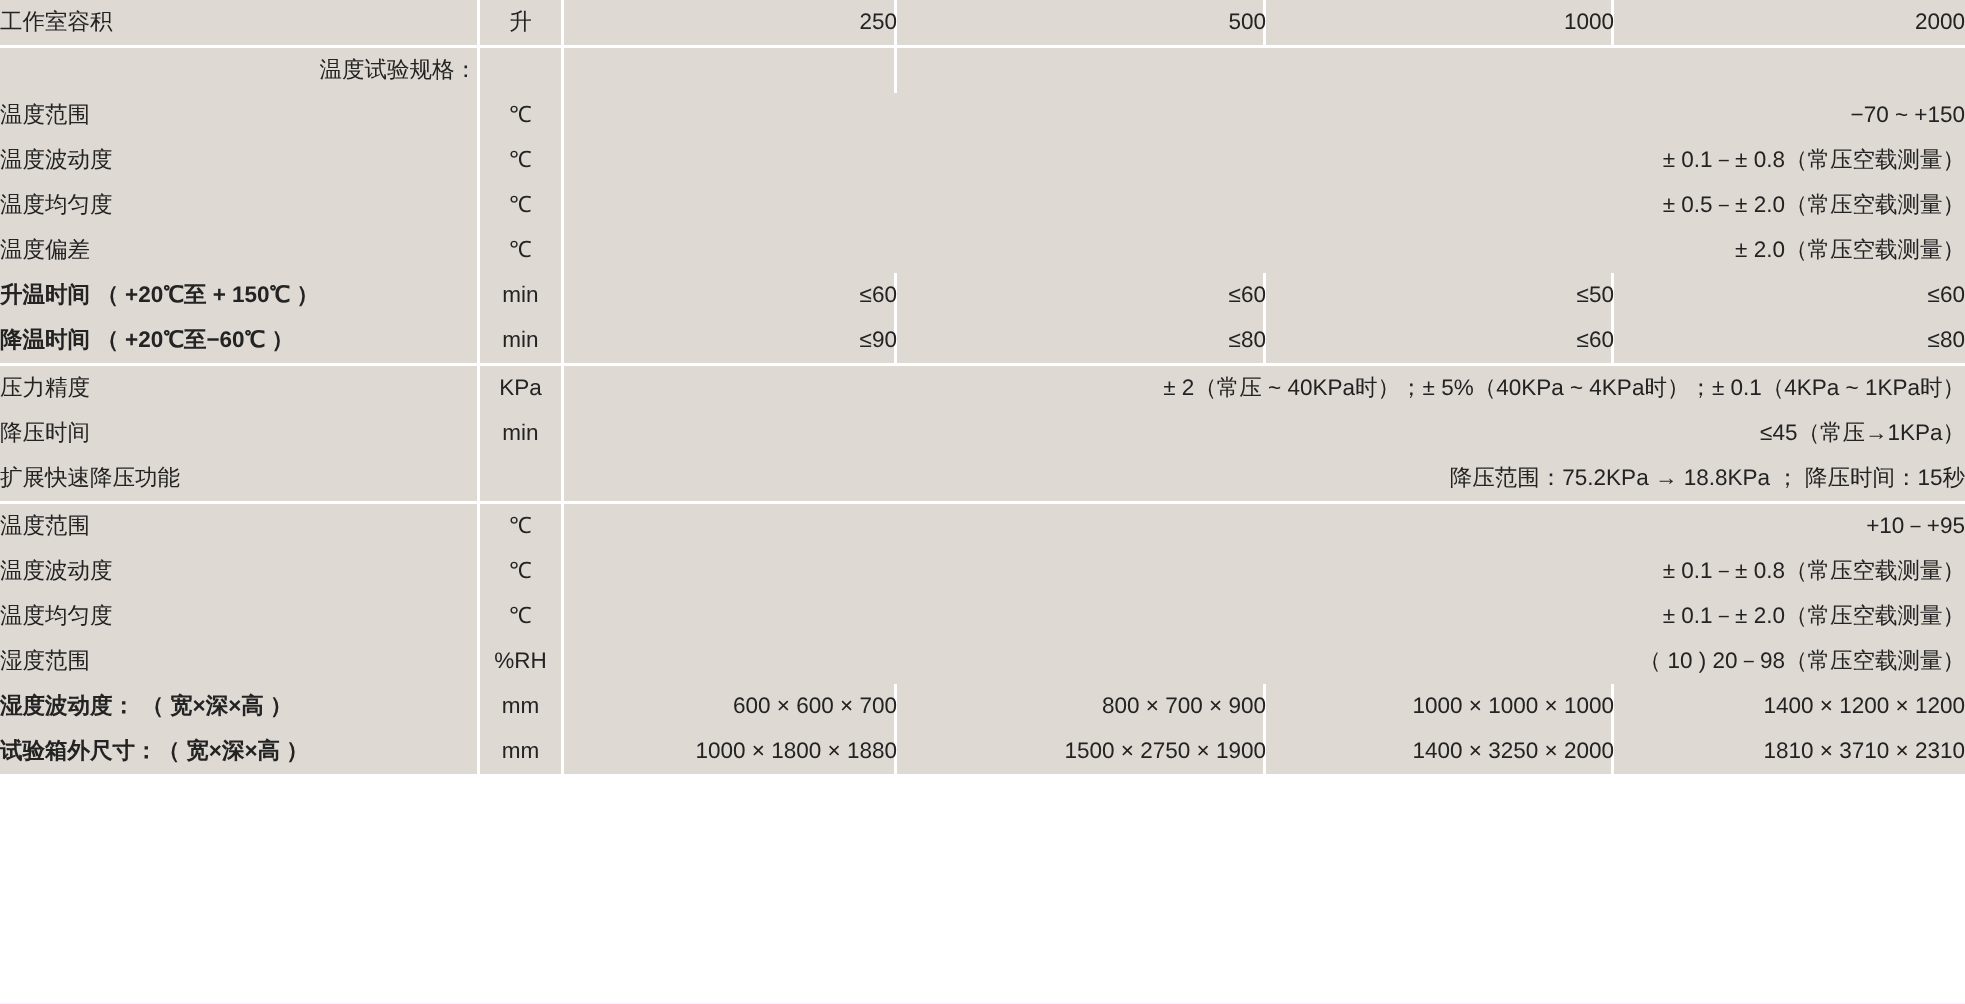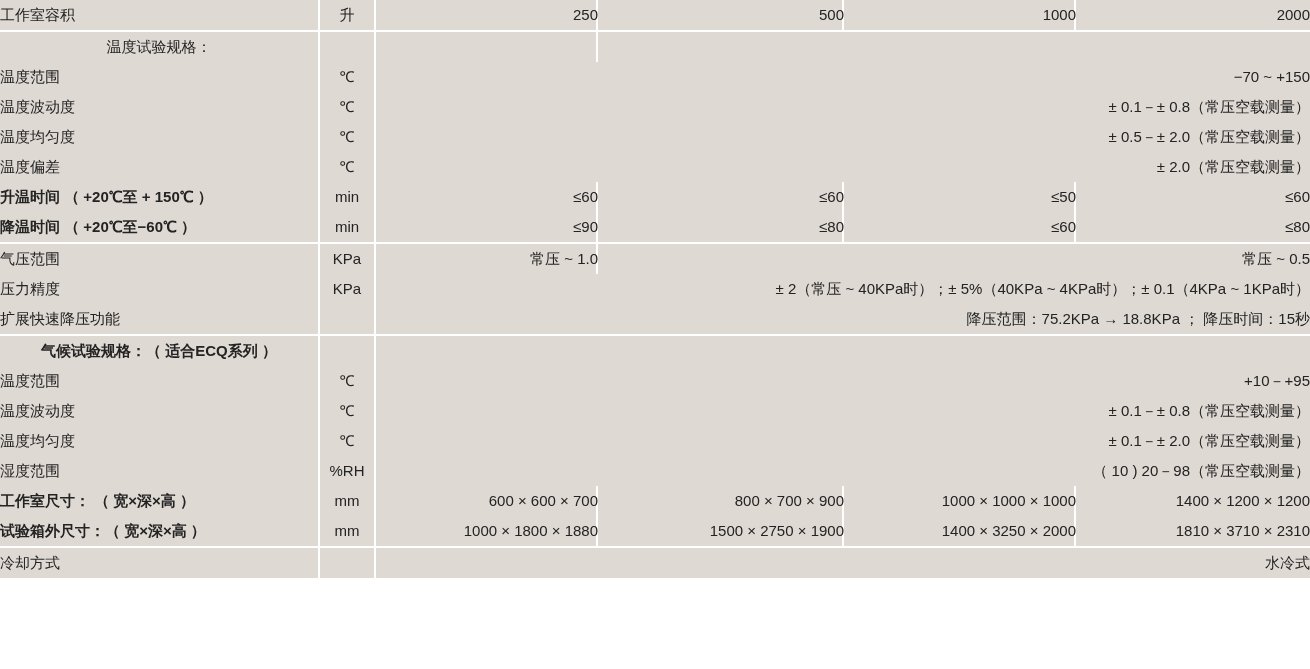--- a/index.html
+++ b/index.html
@@ -50,21 +50,21 @@
   .sep-r { box-shadow: inset -2px 0 0 #ffffff; }
   .sep-lr { box-shadow: inset 2px 0 0 #ffffff, inset -2px 0 0 #ffffff; }
 
   
   tr.group-end > td { border-bottom: 2px solid #ffffff; }
 
   .header-row td { height: 32px; line-height: 32px; }
 
   .section-title {
     padding-left: 20px;
-    text-align: center;
+    text-align: right;
   }
   .nowrap { white-space: nowrap; font-weight: bold; }
 </style>
 </head>
 <body>
 
 <table class="spec">
   <colgroup>
     <col class="c-label">
       <col class="c-unit">
@@ -123,41 +123,35 @@
     <tr class="group-end">
       <td class="label nowrap">降温时间 （ +20℃至−60℃ ）</td>
       <td class="unit sep-lr">min</td>
       <td class="val sep-r">≤90</td>
       <td class="val sep-r">≤80</td>
       <td class="val sep-r">≤60</td>
       <td class="val">≤80</td>
     </tr>
 
     <tr>
-      <td class="label">气压范围</td>
-      <td class="unit sep-lr">KPa</td>
-      <td class="val sep-r">常压 ~ 1.0</td>
-      <td class="val" colspan="3">常压 ~ 0.5</td>
-    </tr>
-    <tr>
       <td class="label">压力精度</td>
       <td class="unit sep-lr">KPa</td>
       <td class="val" colspan="4">± 2（常压 ~ 40KPa时）；± 5%（40KPa ~ 4KPa时）；± 0.1（4KPa ~ 1KPa时）</td>
+    </tr>
+    <tr>
+      <td class="label">降压时间</td>
+      <td class="unit sep-lr">min</td>
+      <td class="val" colspan="4">≤45（常压→1KPa）</td>
     </tr>
     <tr class="group-end">
       <td class="label">扩展快速降压功能</td>
       <td class="unit sep-lr"></td>
       <td class="val" colspan="4">降压范围：75.2KPa → 18.8KPa ； 降压时间：15秒</td>
     </tr>
 
-    <tr>
-      <td class="section-title nowrap">气候试验规格：（ 适合ECQ系列 ）</td>
-      <td class="unit sep-lr"></td>
-      <td class="val" colspan="4"></td>
-    </tr>
     <tr>
       <td class="label">温度范围</td>
       <td class="unit sep-lr">℃</td>
       <td class="val" colspan="4">+10－+95</td>
     </tr>
     <tr>
       <td class="label">温度波动度</td>
       <td class="unit sep-lr">℃</td>
       <td class="val" colspan="4">± 0.1－± 0.8（常压空载测量）</td>
     </tr>
@@ -166,35 +160,30 @@
       <td class="unit sep-lr">℃</td>
       <td class="val" colspan="4">± 0.1－± 2.0（常压空载测量）</td>
     </tr>
     <tr>
       <td class="label">湿度范围</td>
       <td class="unit sep-lr">%RH</td>
       <td class="val" colspan="4">（ 10 ) 20－98（常压空载测量）</td>
     </tr>
 
     <tr>
-      <td class="label nowrap">工作室尺寸： （ 宽×深×高 ）</td>
+      <td class="label nowrap">湿度波动度： （ 宽×深×高 ）</td>
       <td class="unit sep-lr">mm</td>
       <td class="val sep-r">600 × 600 × 700</td>
       <td class="val sep-r">800 × 700 × 900</td>
       <td class="val sep-r">1000 × 1000 × 1000</td>
       <td class="val">1400 × 1200 × 1200</td>
     </tr>
     <tr class="group-end">
       <td class="label nowrap">试验箱外尺寸：（ 宽×深×高 ）</td>
       <td class="unit sep-lr">mm</td>
       <td class="val sep-r">1000 × 1800 × 1880</td>
       <td class="val sep-r">1500 × 2750 × 1900</td>
       <td class="val sep-r">1400 × 3250 × 2000</td>
       <td class="val">1810 × 3710 × 2310</td>
     </tr>
 
-    <tr>
-      <td class="label">冷却方式</td>
-      <td class="unit sep-lr"></td>
-      <td class="val" colspan="4">水冷式</td>
-    </tr>
   </tbody>
 </table>
 
 </body></html>

